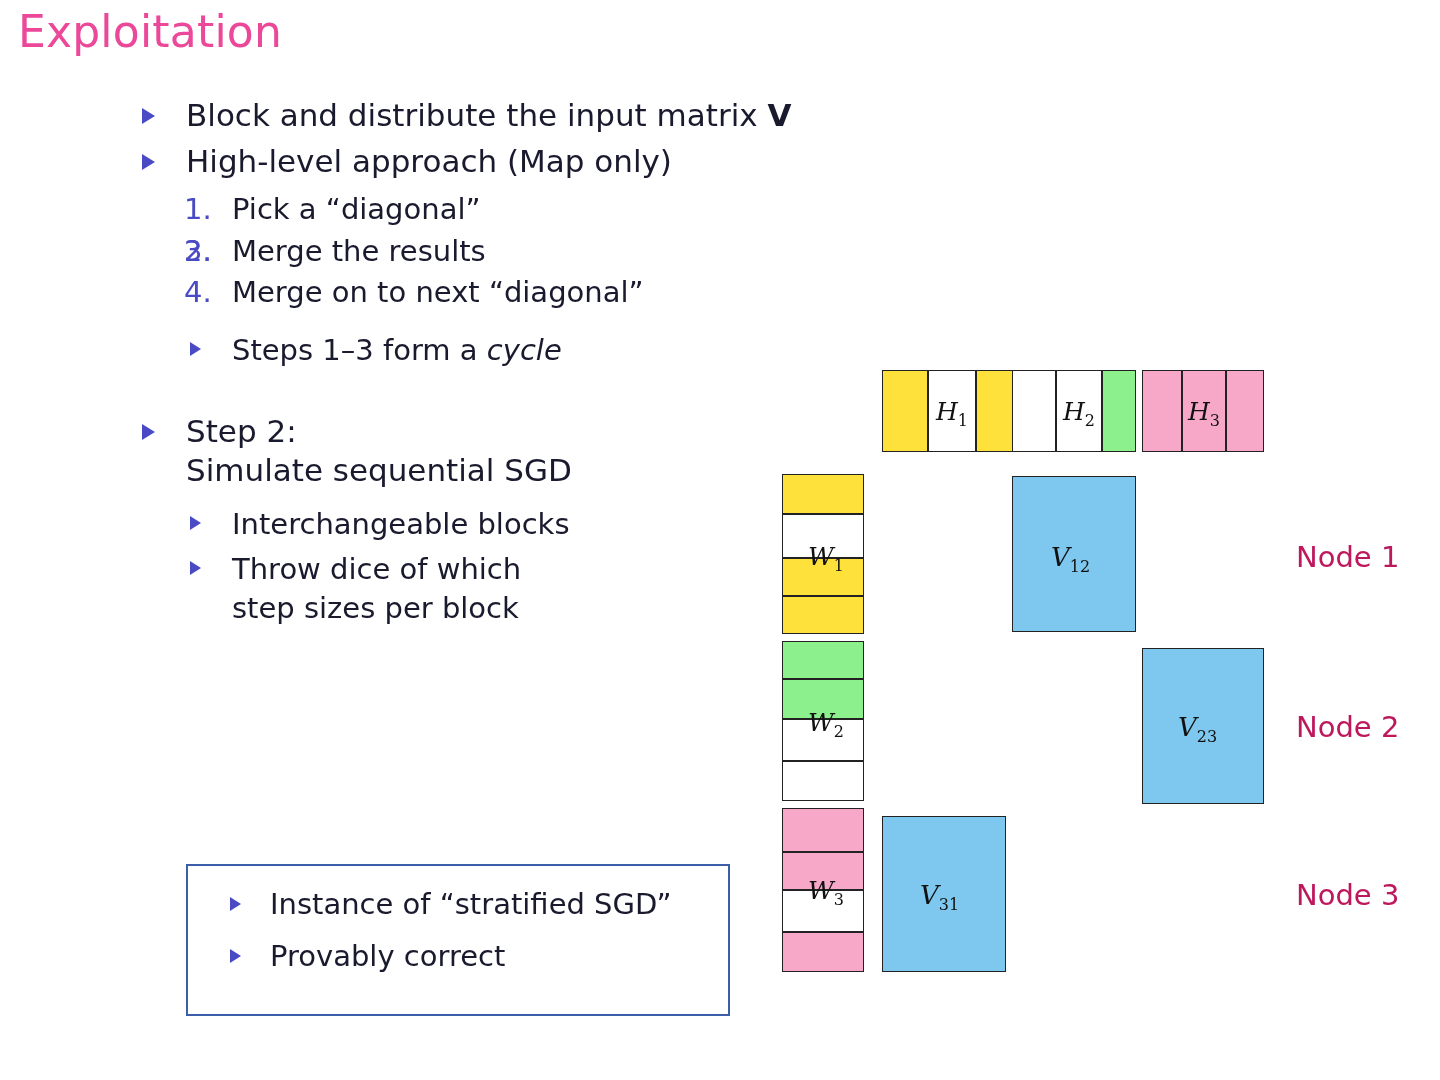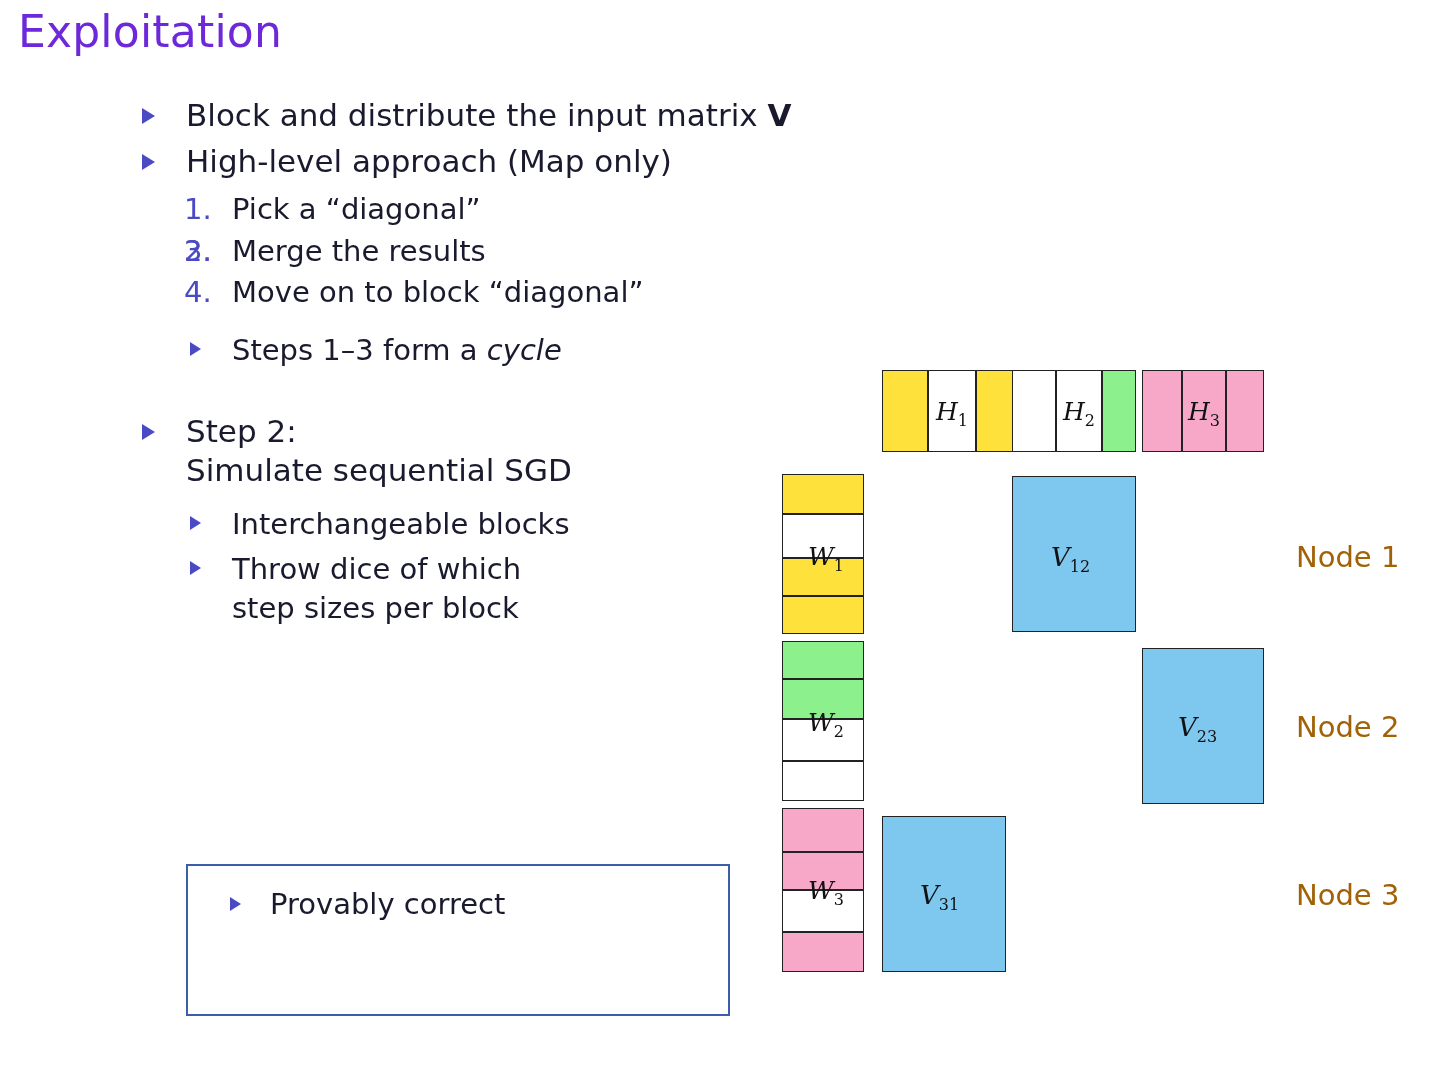--- a/index.html
+++ b/index.html
@@ -15,21 +15,21 @@
     color: #1a1a2e;
     overflow: hidden;
   }
 
   
   .slide-title {
     position: absolute;
     left: 18px;
     top: 6px;
     font-size: 44px;
-    color: #6d28d9;
+    color: #ec4899;
     letter-spacing: 0.2px;
     font-weight: 400;
   }
 
   
   .content {
     position: absolute;
     left: 134px;
     top: 96px;
     width: 760px;
@@ -155,21 +155,21 @@
   }
   .hlabel sub, .wlabel sub, .vlabel sub {
     font-size: 16px;
     font-style: normal;
   }
   .vlabel { font-size: 26px; }
 
   .node-label {
     position: absolute;
     font-size: 29px;
-    color: #a16207;
+    color: #be185d;
     font-family: "DejaVu Sans", sans-serif;
     white-space: nowrap;
   }
 </style>
 </head>
 <body>
 
 <div class="slide-title">Exploitation</div>
 
 <div class="content">
@@ -191,21 +191,21 @@
     </li>
     <li>
       <span class="num">2.</span>
     </li>
     <li>
       <span class="num">3.</span>
       <span>Merge the results</span>
     </li>
     <li>
       <span class="num">4.</span>
-      <span>Move on to block “diagonal”</span>
+      <span>Merge on to next “diagonal”</span>
     </li>
   </ol>
 
   <div class="bullet-l2">
     <span class="tri"></span>
     <span>Steps 1–3 form a </span><i>cycle</i>
   </div>
 
   <div class="bullet-l1 step2">
     <span class="tri"></span>
@@ -222,20 +222,24 @@
       <span class="tri"></span>
       <span>Throw dice of which</span><br>
       <span>step sizes per block</span>
     </div>
   </div>
 </div>
 
 <div class="boxed">
   <div class="bullet-box">
     <span class="tri"></span>
+    <span>Instance of “stratified SGD”</span>
+  </div>
+  <div class="bullet-box">
+    <span class="tri"></span>
     <span>Provably correct</span>
   </div>
 </div>
 
 <div class="diagram">
 
   <div class="cell" style="left:114px; top:10px; width:46px; height:82px; background:#ffe13b;"></div>
   <div class="cell" style="left:160px; top:10px; width:48px; height:82px; background:#ffffff;"></div>
   <div class="cell" style="left:208px; top:10px; width:46px; height:82px; background:#ffe13b;"></div>
   <div class="hlabel" style="left:168px; top:37px;">

